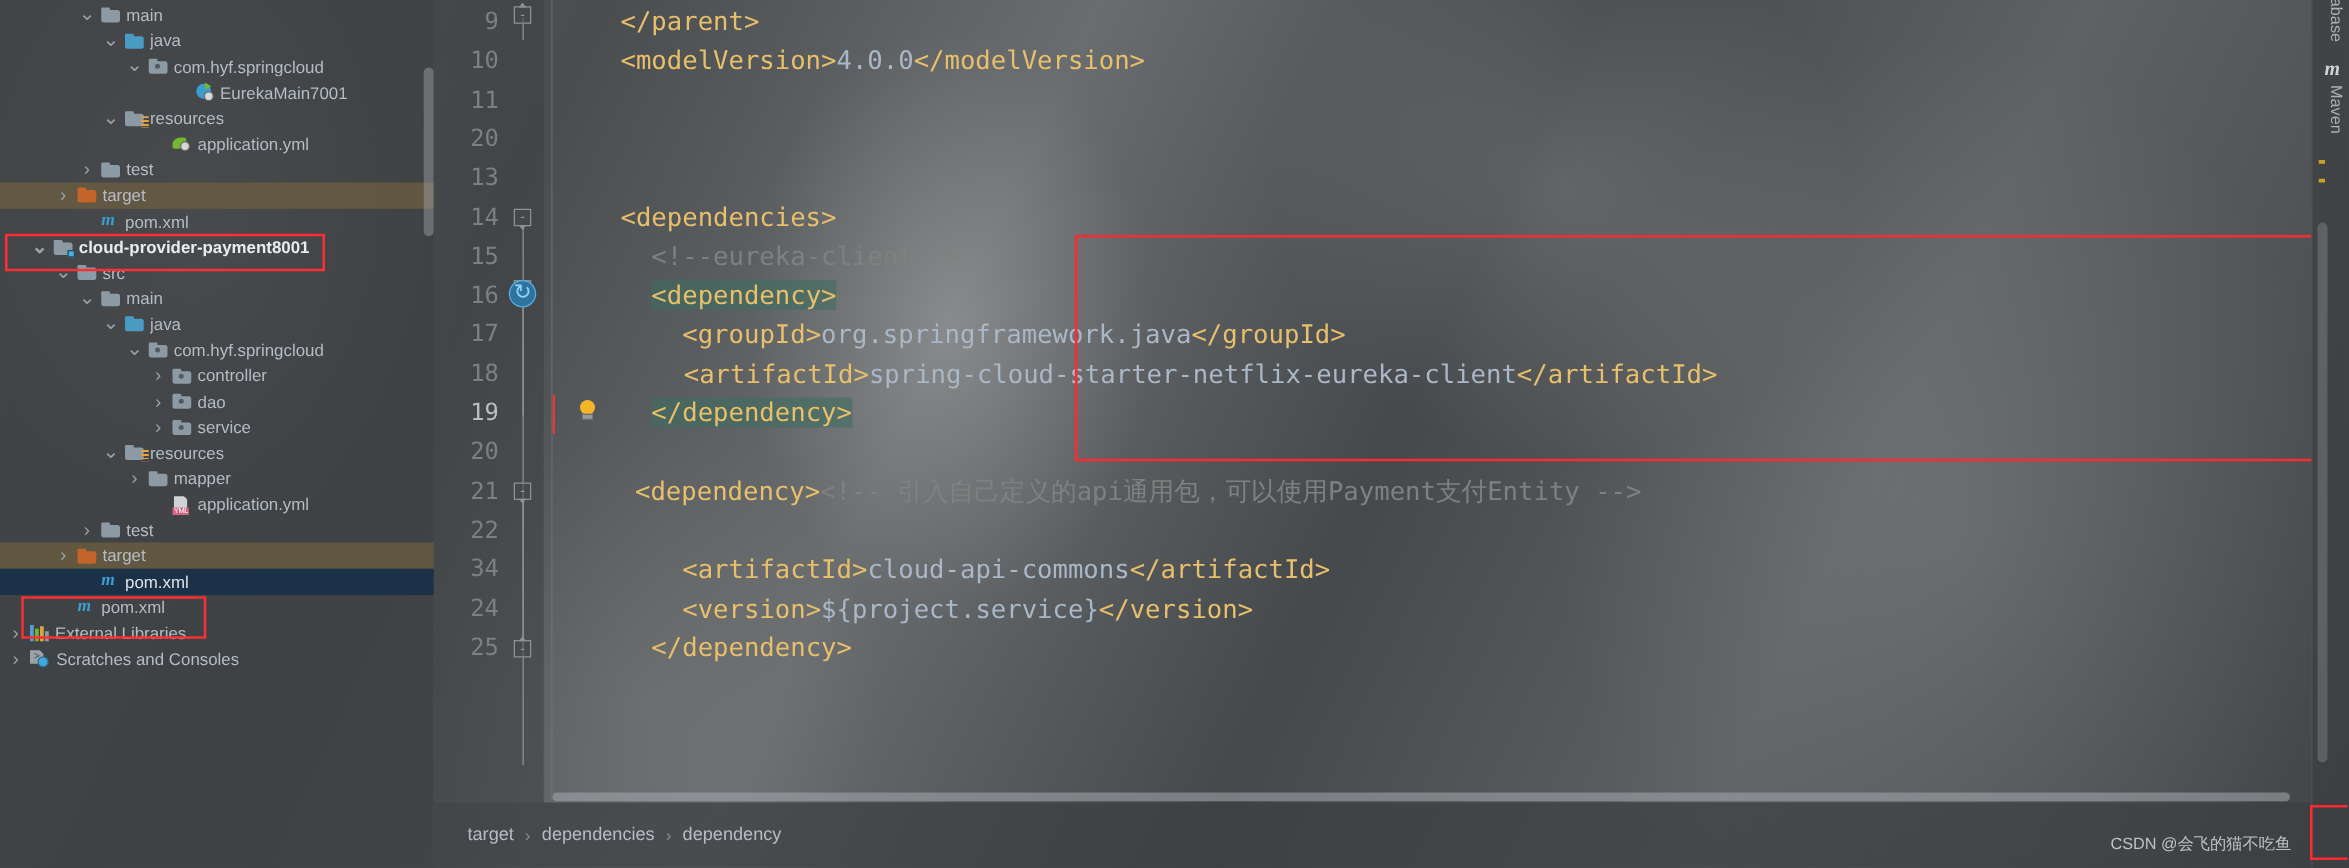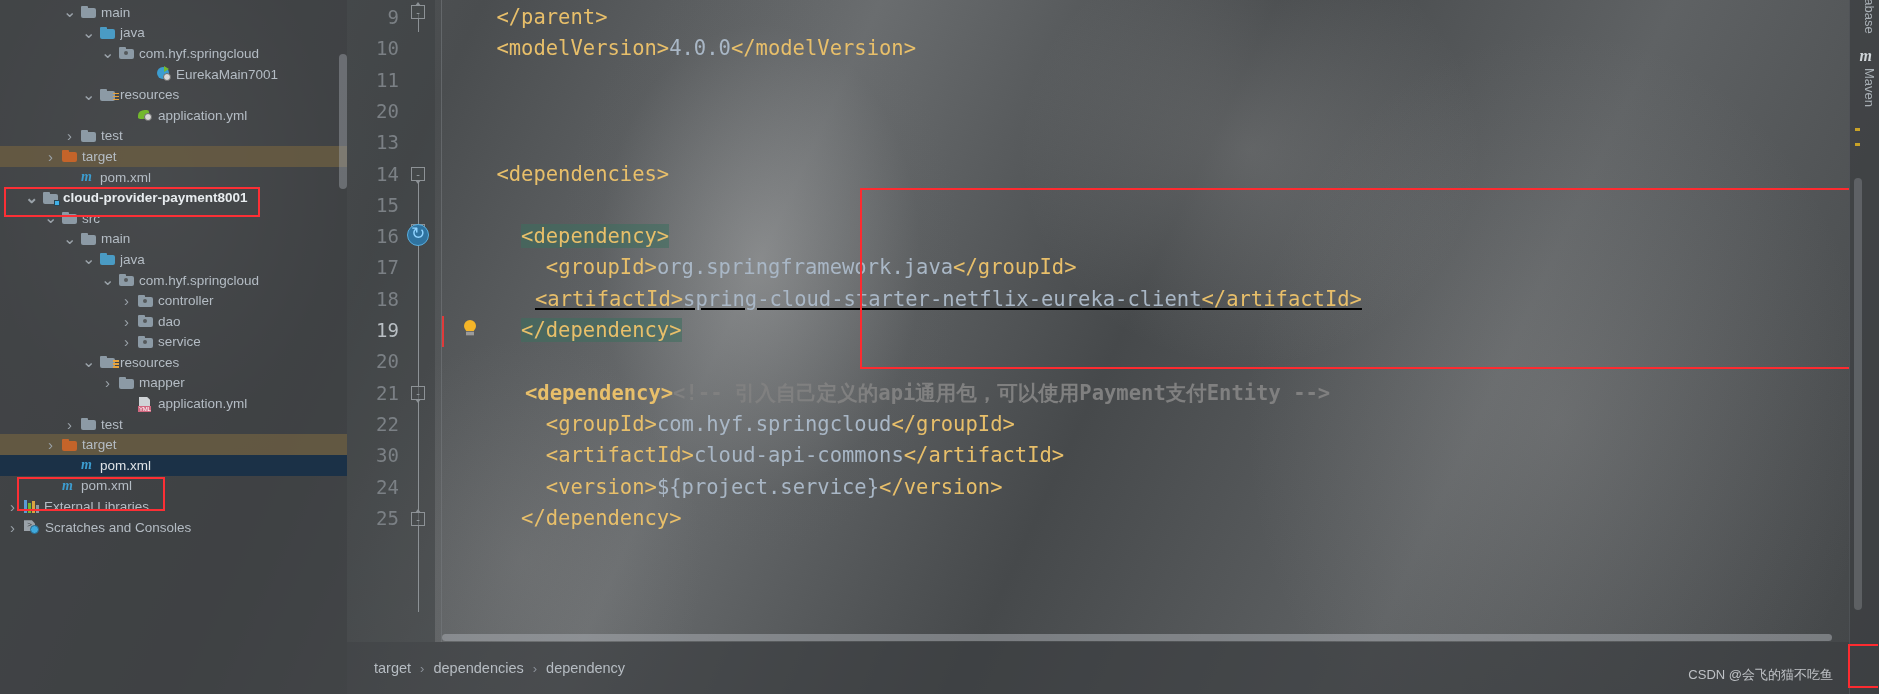--- a/index.html
+++ b/index.html
@@ -563,29 +563,29 @@
 
     <div id="caret-marker" style="top:316px;height:31px;"></div>
 
     <div id="code-lines">
         <div class="code-line" style="top: 2px;"><span class="lnum">9</span><span class="code-text" style="left: 149.4px;"><span class="tg">&lt;/parent&gt;</span></span></div>
         <div class="code-line" style="top: 33.3px;"><span class="lnum">10</span><span class="code-text" style="left: 149.4px;"><span class="tg">&lt;modelVersion&gt;</span><span class="tv">4.0.0</span><span class="tg">&lt;/modelVersion&gt;</span></span></div>
         <div class="code-line" style="top: 64.6px;"><span class="lnum">11</span><span class="code-text" style="left: 100px;"></span></div>
         <div class="code-line" style="top: 95.9px;"><span class="lnum">20</span></div>
         <div class="code-line" style="top: 127.2px;"><span class="lnum">13</span><span class="code-text" style="left: 100px;"></span></div>
         <div class="code-line" style="top: 158.5px;"><span class="lnum">14</span><span class="code-text" style="left: 149.4px;"><span class="tg">&lt;dependencies&gt;</span></span></div>
-        <div class="code-line" style="top: 189.8px;"><span class="lnum">15</span></div>
+        <div class="code-line" style="top: 189.8px;"><span class="lnum">15</span><span class="code-text" style="left: 174.1px;"><span class="cm">&lt;!--eureka-client--&gt;</span></span></div>
         <div class="code-line" style="top: 221.1px;"><span class="lnum">16</span><span class="code-text" style="left: 174.1px;"><span class="tg match-hl">&lt;dependency&gt;</span></span></div>
         <div class="code-line" style="top: 252.4px;"><span class="lnum">17</span><span class="code-text" style="left: 198.8px;"><span class="tg">&lt;groupId&gt;</span><span class="tv">org.springframework.java</span><span class="tg">&lt;/groupId&gt;</span></span></div>
-        <div class="code-line" style="top: 283.7px;"><span class="lnum">18</span><span class="code-text" style="left: 188px; text-decoration: underline;"><span class="tg">&lt;artifactId&gt;</span><span class="tv">spring-cloud-starter-netflix-eureka-client</span><span class="tg">&lt;/artifactId&gt;</span></span></div>
+        <div class="code-line" style="top: 283.7px;"><span class="lnum">18</span><span class="code-text" style="left: 200px;"><span class="tg">&lt;artifactId&gt;</span><span class="tv">spring-cloud-starter-netflix-eureka-client</span><span class="tg">&lt;/artifactId&gt;</span></span></div>
         <div class="code-line" style="top: 315px;"><span class="lnum cur">19</span><span class="code-text" style="left: 174.1px;"><span class="tg match-hl">&lt;/dependency&gt;</span></span></div>
         <div class="code-line" style="top: 346.3px;"><span class="lnum">20</span><span class="code-text" style="left: 100px;"></span></div>
-        <div class="code-line" style="top: 377.6px;"><span class="lnum">21</span><span class="code-text" style="left: 178px; font-weight: bold;"><span class="tg">&lt;dependency&gt;</span><span class="cm">&lt;!-- 引入自己定义的api通用包，可以使用Payment支付Entity --&gt;</span></span></div>
-        <div class="code-line" style="top: 408.9px;"><span class="lnum">22</span><span class="code-text" style="left: 198.8px;"><span class="tg">&lt;groupId&gt;</span><span class="tv">com.hyf.springcloud</span><span class="tg">&lt;/groupId&gt;</span></span></div>
-        <div class="code-line" style="top: 440.2px;"><span class="lnum">30</span><span class="code-text" style="left: 198.8px;"><span class="tg">&lt;artifactId&gt;</span><span class="tv">cloud-api-commons</span><span class="tg">&lt;/artifactId&gt;</span></span></div>
+        <div class="code-line" style="top: 377.6px;"><span class="lnum">21</span><span class="code-text" style="left: 161px;"><span class="tg">&lt;dependency&gt;</span><span class="cm">&lt;!-- 引入自己定义的api通用包，可以使用Payment支付Entity --&gt;</span></span></div>
+        <div class="code-line" style="top: 408.9px;"><span class="lnum">22</span></div>
+        <div class="code-line" style="top: 440.2px;"><span class="lnum">34</span><span class="code-text" style="left: 198.8px;"><span class="tg">&lt;artifactId&gt;</span><span class="tv">cloud-api-commons</span><span class="tg">&lt;/artifactId&gt;</span></span></div>
         <div class="code-line" style="top: 471.5px;"><span class="lnum">24</span><span class="code-text" style="left: 198.8px;"><span class="tg">&lt;version&gt;</span><span class="tv">${project.service}</span><span class="tg">&lt;/version&gt;</span></span></div>
         <div class="code-line" style="top: 502.8px;"><span class="lnum">25</span><span class="code-text" style="left: 174.1px;"><span class="tg">&lt;/dependency&gt;</span></span></div>
       </div>
 
     <div id="code-redbox"></div>
 
     <div id="editor-hscroll"></div>
 
     <div id="breadcrumb">
         <span>target</span>

